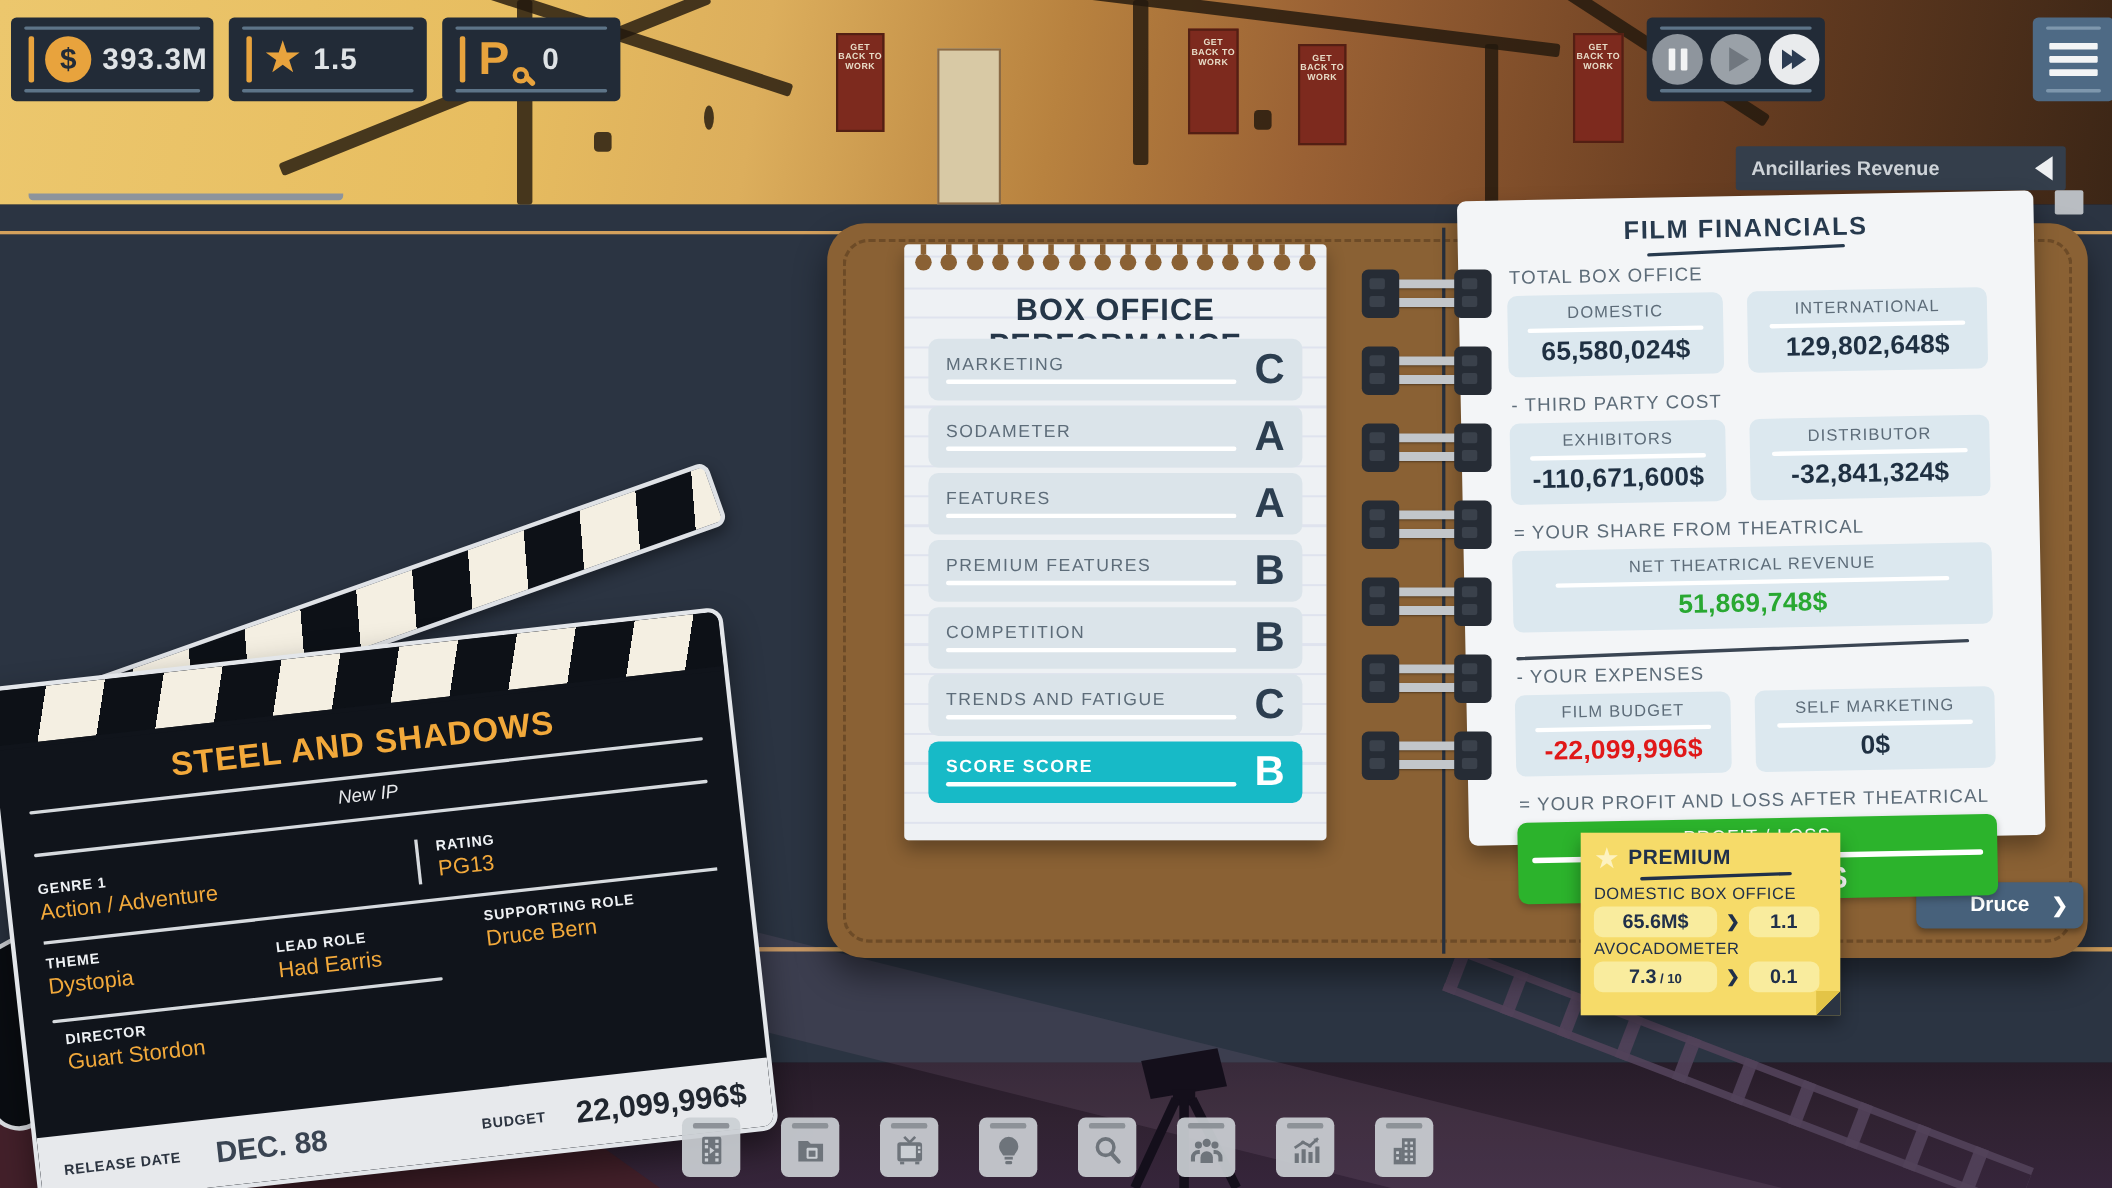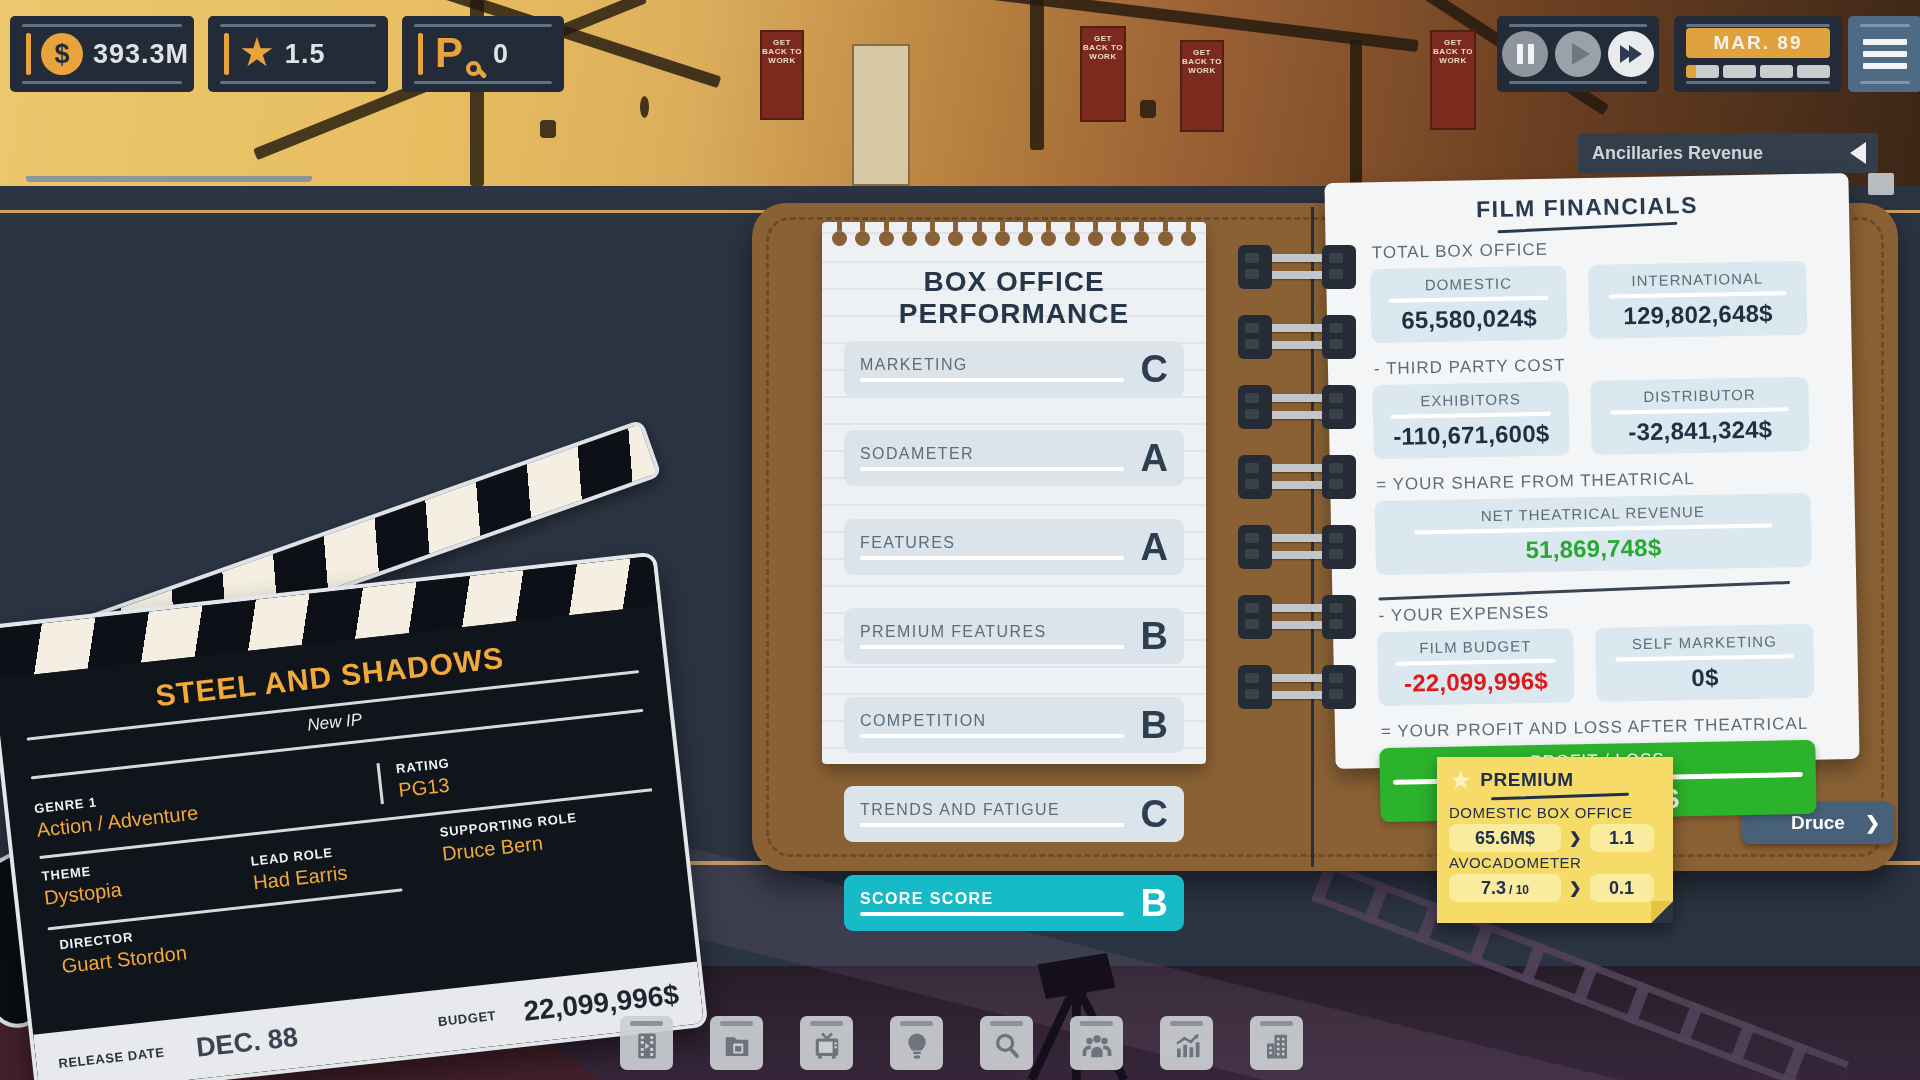--- a/index.html
+++ b/index.html
@@ -110,21 +110,21 @@
 
   .notepad{position:absolute;left:822px;top:222px;width:384px;height:542px;background:#eef1f4;border-radius:4px;
     box-shadow:0 8px 16px rgba(0,0,0,.3);
     background-image:repeating-linear-gradient(#eef1f4 0 25px,#dfe3ee 25px 27px);background-position:0 14px;}
   .holes{position:absolute;left:10px;right:10px;top:0;display:flex;justify-content:space-between;}
   .hole{width:15px;display:flex;flex-direction:column;align-items:center;}
   .hole i{display:block;width:5px;height:9px;background:#8a6134;}
   .hole b{display:block;width:15px;height:15px;border-radius:50%;background:#8a6134;}
   .np-title{position:absolute;left:0;right:0;top:44px;text-align:center;font-size:28px;font-weight:bold;color:#253648;letter-spacing:1px;}
   .np-rows{position:absolute;left:22px;right:22px;top:86px;}
-  .np-row{height:56px;margin-bottom:5px;background:#dbe4ea;border-radius:9px;display:flex;align-items:center;padding:0 16px;margin-top:33px;}
+  .np-row{height:56px;margin-bottom:5px;background:#dbe4ea;border-radius:9px;display:flex;align-items:center;padding:0 16px;}
   .np-row .lbl{flex:1;font-size:16px;color:#5d6c79;letter-spacing:1.4px;}
   .np-row .lbl::after{content:"";display:block;height:4px;background:#ffffff;width:94%;margin-top:4px;border-radius:2px;}
   .np-row .grade{font-size:38px;font-weight:bold;color:#2c3e50;line-height:38px;}
   .np-row.hl{background:#17bac7;}
   .np-row.hl .lbl{color:#ffffff;font-weight:bold;}
   .np-row.hl .grade{color:#ffffff;}
 
   .clip{position:absolute;left:1238px;width:118px;height:44px;z-index:6;}
   .clip i{position:absolute;left:12px;right:12px;height:8px;background:#c2c6ca;border-radius:4px;box-shadow:0 1px 2px rgba(0,0,0,.4);}
   .clip i.t{top:9px;} .clip i.b{top:26px;}
@@ -251,27 +251,20 @@
           <i></i>
         </span>
       <span class="pbtn play">
           <i></i>
         </span>
       <span class="pbtn ffwd">
           <i></i>
           <i></i>
         </span>
     </div>
-  </div>
-  <div class="ticket date-ticket">
-    <div class="date-chip">MAR. 89</div>
-    <i class="date-seg f" style="left:12px;"></i>
-    <i class="date-seg" style="left:49px;"></i>
-    <i class="date-seg" style="left:86px;"></i>
-    <i class="date-seg" style="left:123px;"></i>
   </div>
   <div class="ticket menu-ticket">
     <div class="menu-rows">
         <i></i>
         <i></i>
         <i></i>
       </div>
   </div>
 
   <div class="toast-under"></div>

